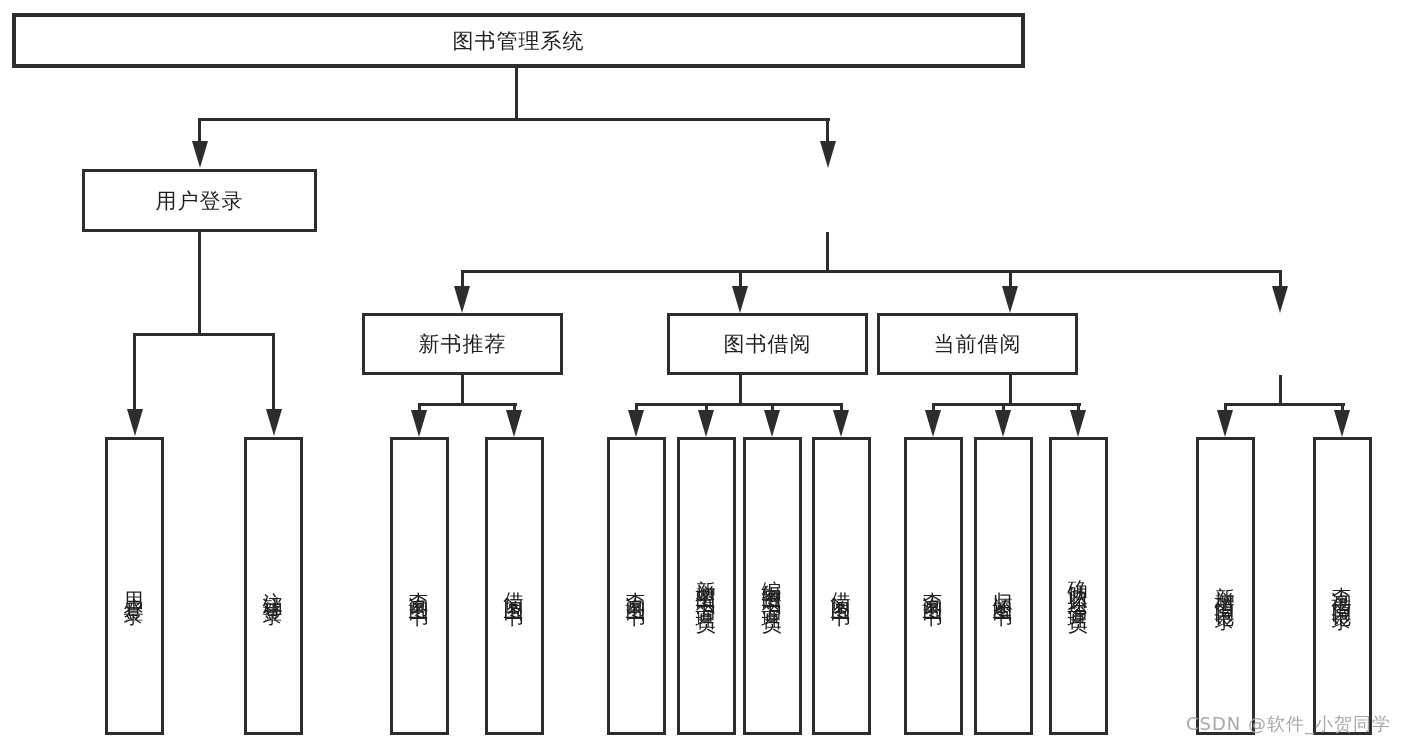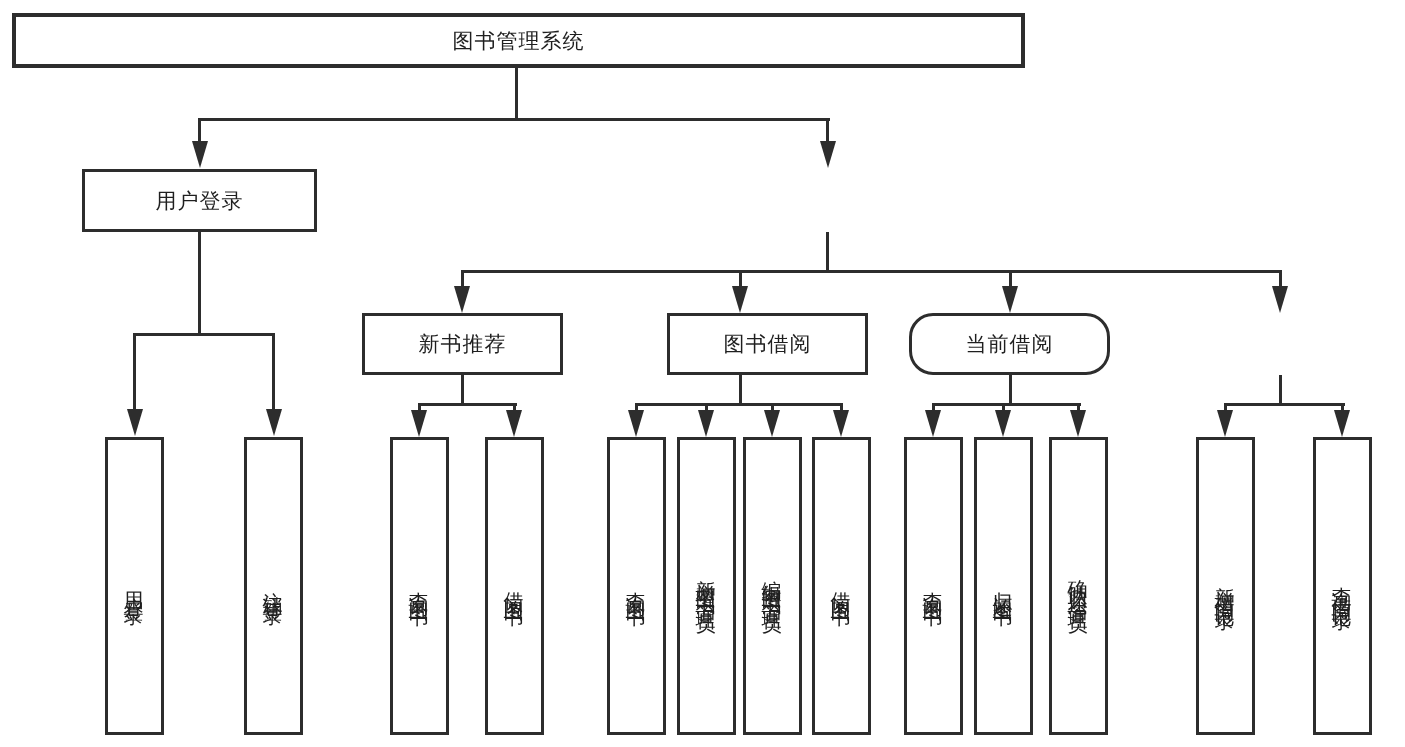--- a/index.html
+++ b/index.html
@@ -102,21 +102,21 @@
   <div class="arrowhead" style="left:1002px; top:286px;"></div>
   <div class="vline" style="left:1279px; top:270px; height:17px;"></div>
   <div class="arrowhead" style="left:1272px; top:286px;"></div>
 
   <div class="box lvl3" style="left:362px;">
     <span>新书推荐</span>
   </div>
   <div class="box lvl3" style="left:639px;margin-left:28px;">
     <span>图书借阅</span>
   </div>
-  <div class="box lvl3" style="left:909px;border-radius:24px;">
+  <div class="box lvl3" style="left:877px;">
     <span>当前借阅</span>
   </div>
 
   <div class="vline" style="left:461px; top:375px; height:31px;"></div>
   <div class="hline" style="left:418px; top:403px; width:99px;"></div>
   <div class="vline" style="left:418px; top:403px; height:8px;"></div>
   <div class="arrowhead" style="left:411px; top:410px;"></div>
   <div class="vline" style="left:513px; top:403px; height:8px;"></div>
   <div class="arrowhead" style="left:506px; top:410px;"></div>
 
@@ -184,14 +184,15 @@
     <span class="vtext">确认归还（管理员）</span>
   </div>
 
   <div class="box leaf" style="left:1196px;">
     <span class="vtext">新增借阅记录</span>
   </div>
   <div class="box leaf" style="left:1313px;">
     <span class="vtext">查询借阅记录</span>
   </div>
 
+  <div class="watermark">CSDN @软件_小贺同学</div>
 
 </div>
 
 </body></html>

